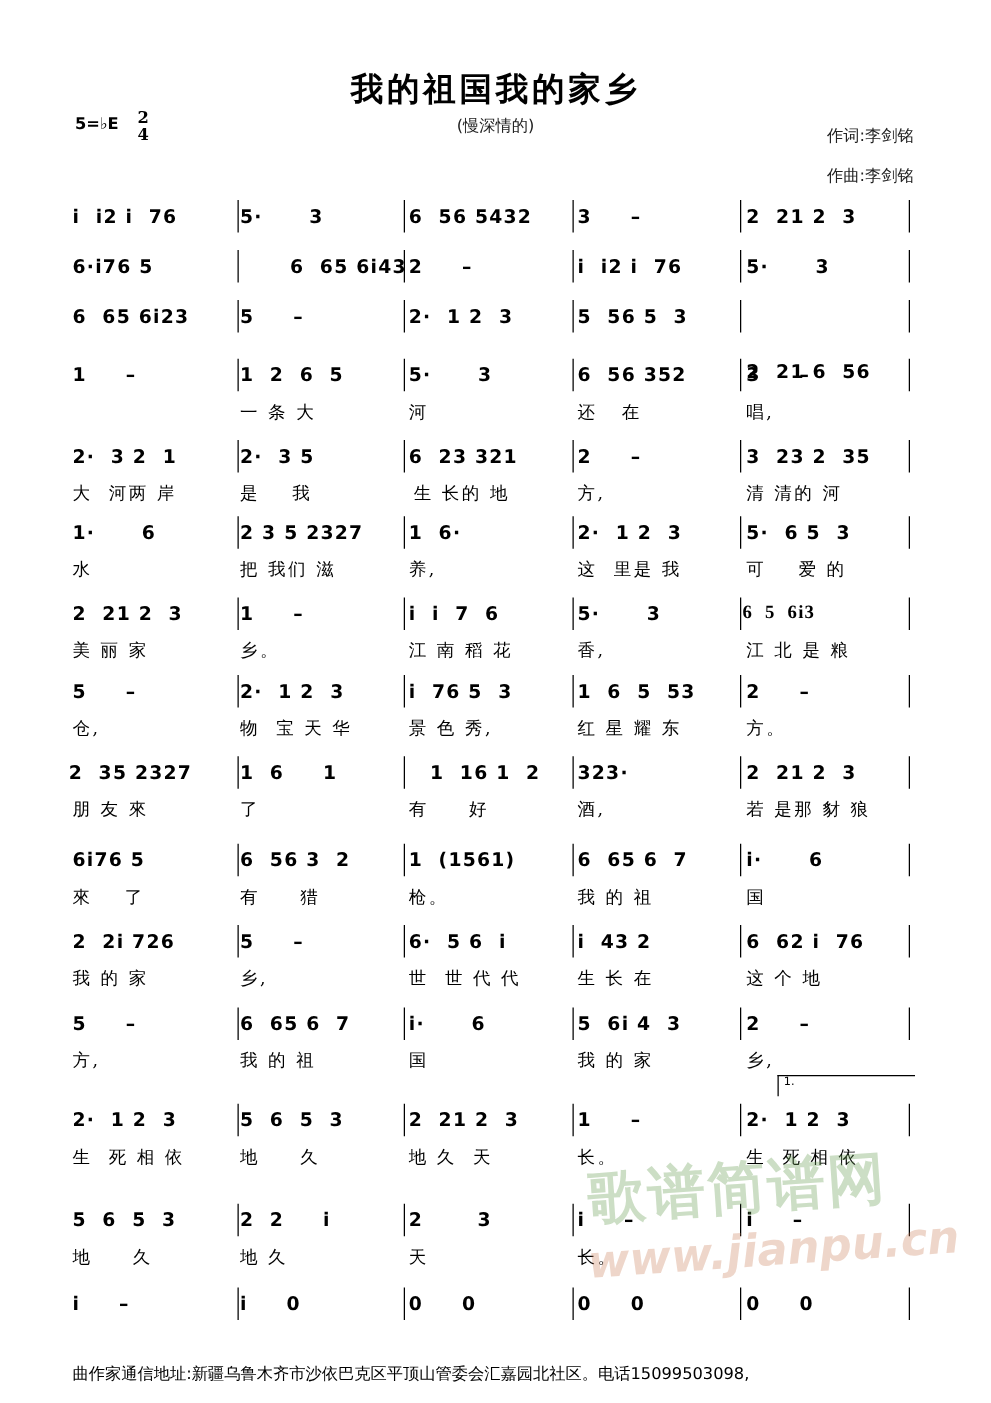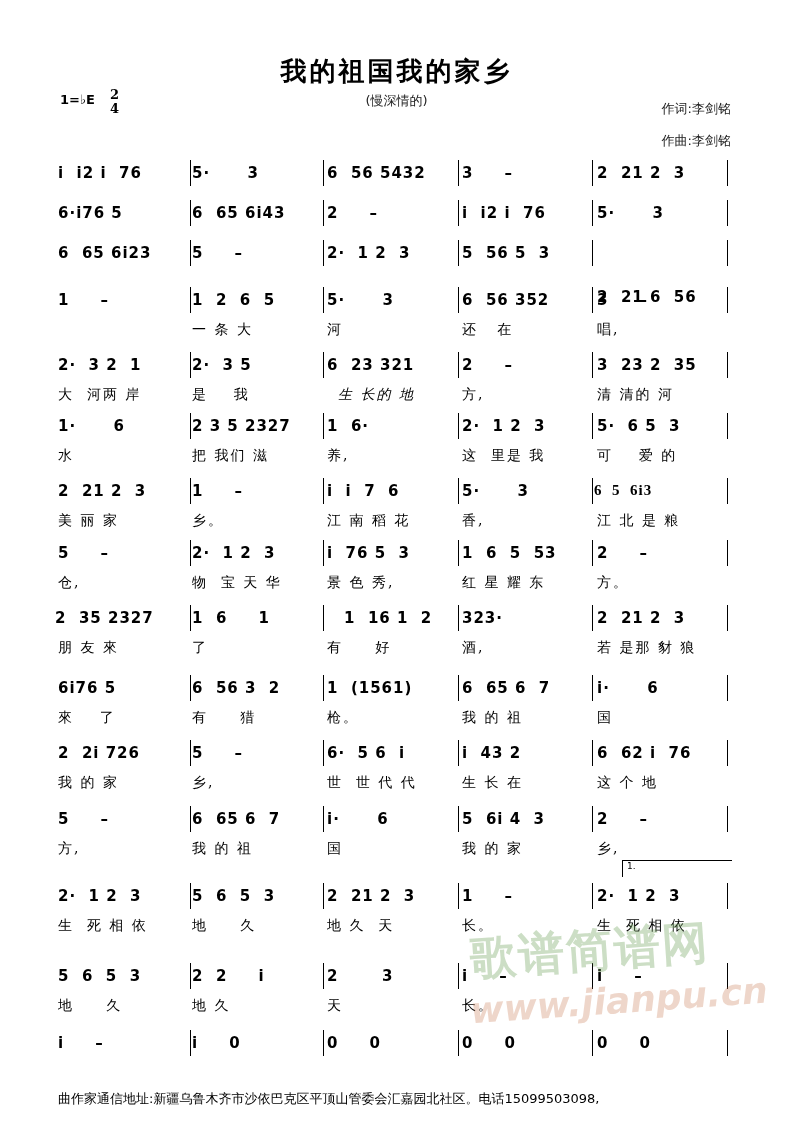--- a/index.html
+++ b/index.html
@@ -16,21 +16,21 @@
   .footer{position:absolute;left:58px;top:1090px;font-size:13px;}
   .watermark{position:absolute;left:470px;top:920px;font-size:46px;font-weight:bold;color:rgba(110,160,90,0.35);transform:rotate(-4deg);letter-spacing:2px;}
   .watermark2{position:absolute;left:470px;top:980px;font-size:36px;font-style:italic;font-weight:bold;color:rgba(200,120,80,0.3);transform:rotate(-4deg);}
   .volta{position:absolute;left:622px;top:860px;width:105px;height:16px;border-top:1px solid #000;border-left:1px solid #000;font-size:9px;padding-left:4px;}
 </style>
 </head>
 <body>
 
 <div class="title">我的祖国我的家乡</div>
 <div class="subtitle">(慢深情的)</div>
-<div class="key">1=♭E</div>
+<div class="key">5=♭E</div>
 <div class="ts">
   <div>2</div>
   <div>4</div>
 </div>
 <div class="credit" style="top:100px">作词:李剑铭</div>
 <div class="credit" style="top:132px">作曲:李剑铭</div>
 
 <div id="score">
     <div class="row" style="top: 160px;">
       <div class="measure" style="left: 58px;">i  i2 i  76</div>
@@ -45,21 +45,21 @@
       <div class="lyric" style="left: 597px;"></div>
       <div class="bar" style="left: 190px;"></div>
       <div class="bar" style="left: 323px;"></div>
       <div class="bar" style="left: 458px;"></div>
       <div class="bar" style="left: 592px;"></div>
       <div class="bar" style="left: 727px;"></div>
     </div>
     <div class="row" style="top: 200px;">
       <div class="measure" style="left: 58px;">6·i76 5</div>
       <div class="lyric" style="left: 58px;"></div>
-      <div class="measure" style="left: 192px;">6  65 6i43</div>
+      <div class="measure" style="left: 192px; padding-left: 40px;">6  65 6i43</div>
       <div class="lyric" style="left: 192px;"></div>
       <div class="measure" style="left: 327px;">2     –</div>
       <div class="lyric" style="left: 327px;"></div>
       <div class="measure" style="left: 462px;">i  i2 i  76</div>
       <div class="lyric" style="left: 462px;"></div>
       <div class="measure" style="left: 597px;">5·      3</div>
       <div class="lyric" style="left: 597px;"></div>
       <div class="bar" style="left: 190px;"></div>
       <div class="bar" style="left: 323px;"></div>
       <div class="bar" style="left: 458px;"></div>
@@ -99,21 +99,21 @@
       <div class="bar" style="left: 458px;"></div>
       <div class="bar" style="left: 592px;"></div>
       <div class="bar" style="left: 727px;"></div>
     </div>
     <div class="row" style="top: 352px;">
       <div class="measure" style="left: 58px;">2·  3 2  1</div>
       <div class="lyric" style="left: 58px;">大  河两 岸</div>
       <div class="measure" style="left: 192px;">2·  3 5</div>
       <div class="lyric" style="left: 192px;">是    我</div>
       <div class="measure" style="left: 327px;">6  23 321</div>
-      <div class="lyric" style="left: 338px; font-style: italic;">生 长的 地</div>
+      <div class="lyric" style="left: 331px;">生 长的 地</div>
       <div class="measure" style="left: 462px;">2     –</div>
       <div class="lyric" style="left: 462px;">方,</div>
       <div class="measure" style="left: 597px;">3  23 2  35</div>
       <div class="lyric" style="left: 597px;">清 清的 河</div>
       <div class="bar" style="left: 190px;"></div>
       <div class="bar" style="left: 323px;"></div>
       <div class="bar" style="left: 458px;"></div>
       <div class="bar" style="left: 592px;"></div>
       <div class="bar" style="left: 727px;"></div>
     </div>

